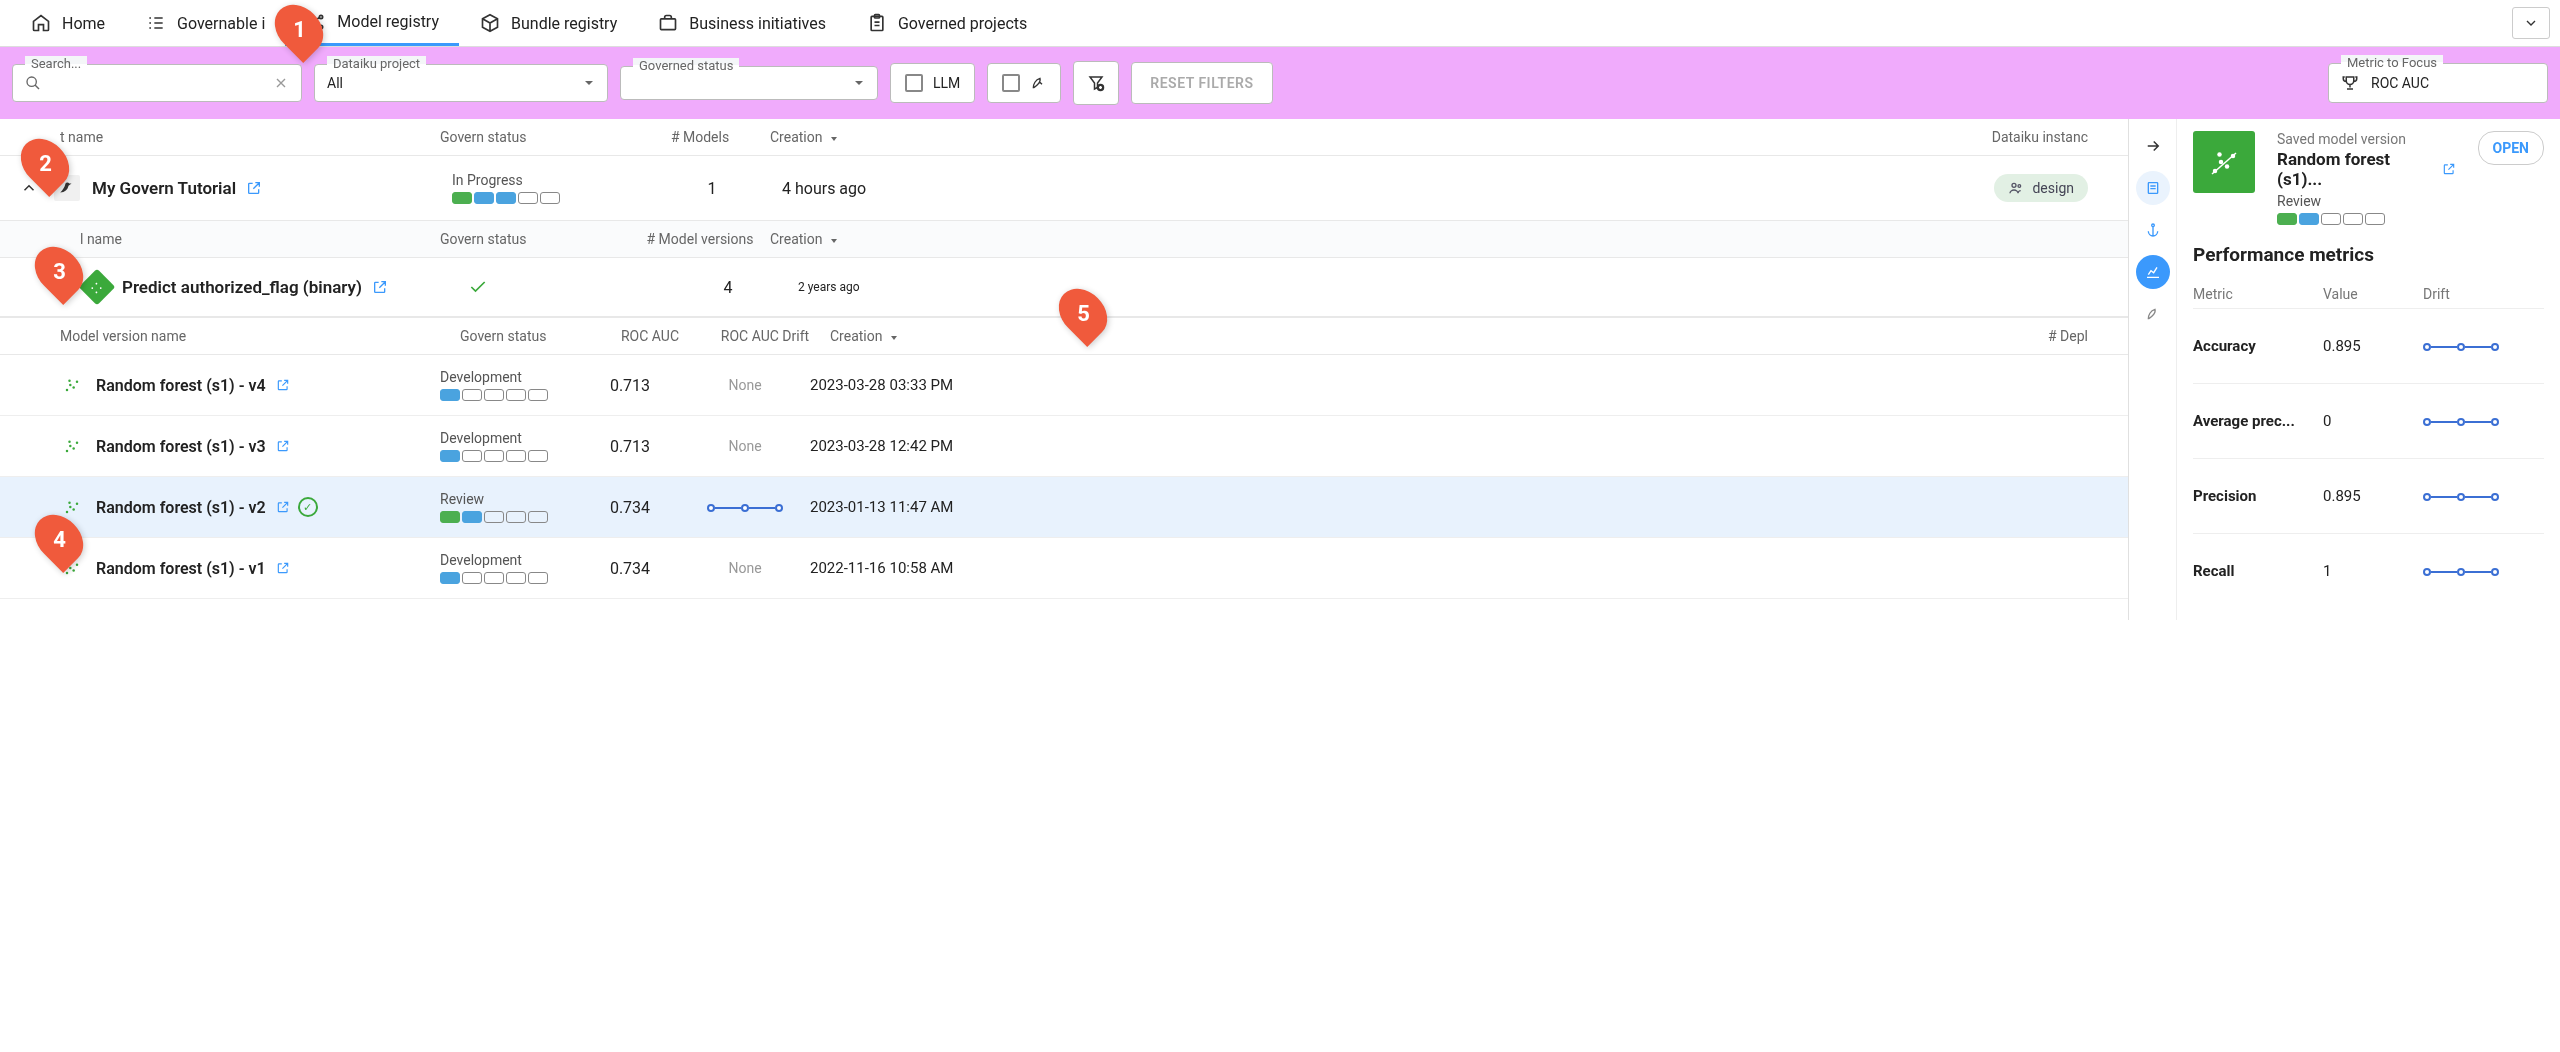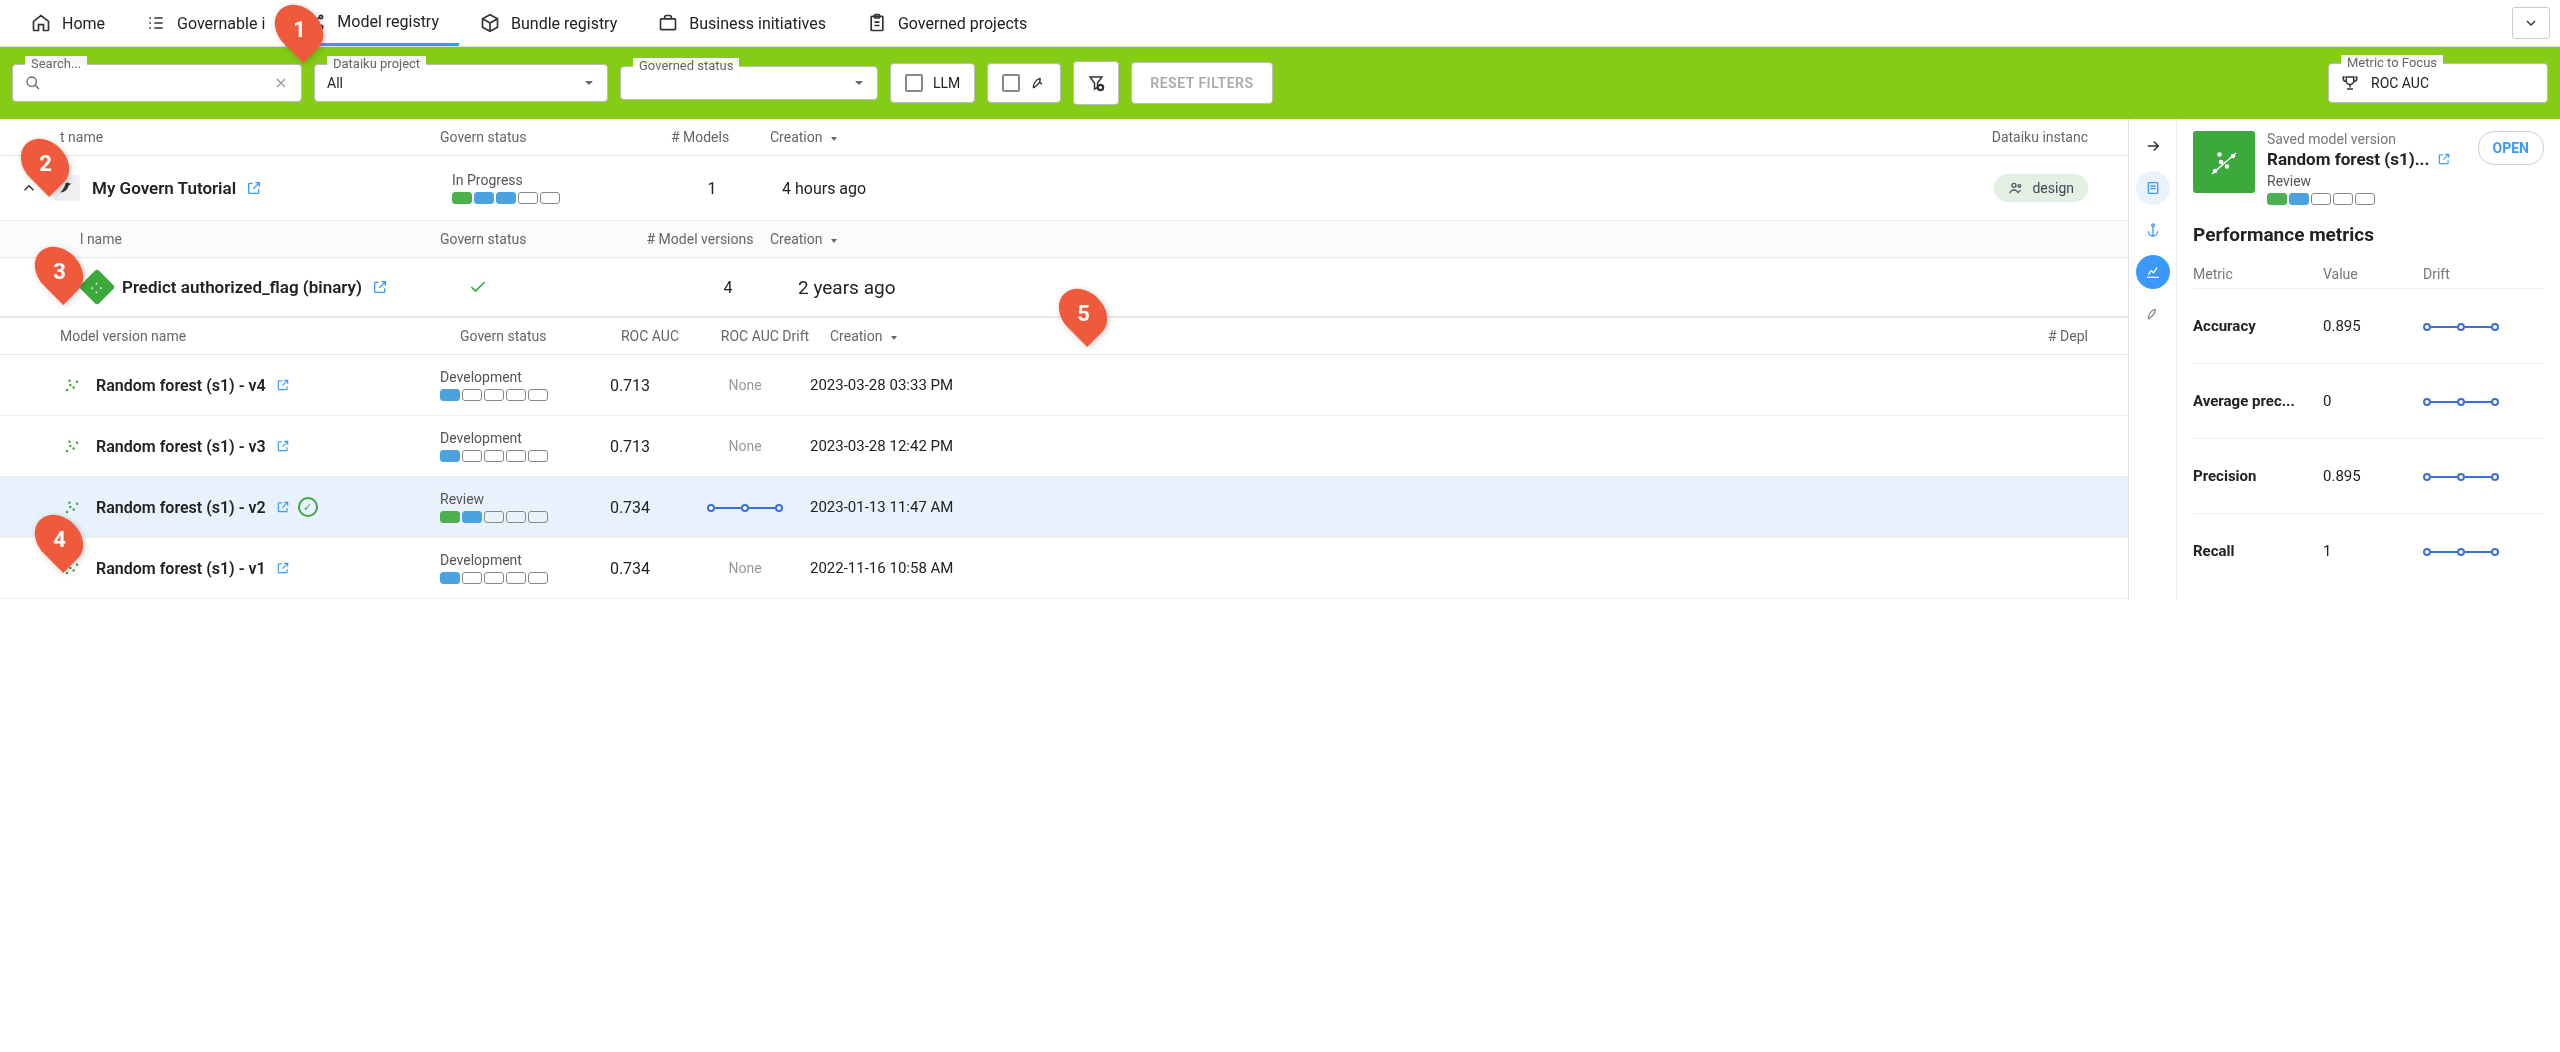--- a/index.html
+++ b/index.html
@@ -6,21 +6,21 @@
 body { font-family: -apple-system, BlinkMacSystemFont, "Segoe UI", Roboto, sans-serif; font-size: 14px; color: #222; background: #fff; }
 
 
 .top-nav { display: flex; align-items: center; height: 47px; border-bottom: 1px solid #ddd; padding: 0 10px; gap: 0; }
 .nav-item { display: flex; align-items: center; gap: 10px; padding: 0 20px; height: 100%; cursor: pointer; font-size: 16px; color: #222; }
 .nav-item.active { border-bottom: 3px solid #3b99fc; }
 .nav-icon { width: 22px; height: 22px; display: flex; align-items: center; justify-content: center; }
 .nav-expand { margin-left: auto; width: 38px; height: 32px; border: 1px solid #ccc; border-radius: 3px; display: flex; align-items: center; justify-content: center; cursor: pointer; }
 
 
-.filters { display: flex; align-items: center; gap: 12px; padding: 14px 12px; background: #84cc16; }
+.filters { display: flex; align-items: center; gap: 12px; padding: 14px 12px; background: #f0abfc; }
 .filter-box { border: 1px solid #bbb; border-radius: 4px; background: #fff; position: relative; padding: 10px 12px; display: flex; align-items: center; }
 .filter-box .legend { position: absolute; top: -9px; left: 12px; background: linear-gradient(to bottom, #f4f6f8 50%, #fff 50%); padding: 0 6px; font-size: 13px; color: #666; }
 .search-box { width: 290px; justify-content: space-between; }
 .search-box input { border: none; outline: none; flex: 1; font-size: 14px; margin: 0 8px; background: transparent; }
 .dropdown-box { width: 294px; justify-content: space-between; cursor: pointer; }
 .dropdown-box.empty-gov { width: 258px; }
 .checkbox-pill { border: 1px solid #bbb; border-radius: 4px; background: #fff; padding: 10px 14px; display: flex; align-items: center; gap: 10px; cursor: pointer; }
 .checkbox-pill .cb { width: 18px; height: 18px; border: 2px solid #888; border-radius: 2px; }
 .icon-btn { border: 1px solid #bbb; border-radius: 4px; background: #fff; width: 46px; height: 44px; display: flex; align-items: center; justify-content: center; cursor: pointer; }
 .reset-btn { border: 1px solid #bbb; border-radius: 4px; background: #fff; padding: 12px 18px; color: #aaa; font-weight: 600; cursor: pointer; letter-spacing: 0.5px; }
@@ -76,21 +76,21 @@
 .drift-seg { width: 26px; height: 2px; background: #3b6fd4; }
 .none-text { color: #999; }
 
 
 .side-tabs { width: 48px; display: flex; flex-direction: column; align-items: center; padding-top: 10px; gap: 8px; border-right: 1px solid #eee; }
 .side-tab { width: 34px; height: 34px; border-radius: 50%; display: flex; align-items: center; justify-content: center; cursor: pointer; color: #3b99fc; background: #eaf3fd; }
 .side-tab.arrow { background: transparent; color: #333; }
 .side-tab.active { background: #3b99fc; color: #fff; }
 .side-tab.plain { background: transparent; color: #888; }
 .side-content { flex: 1; padding: 12px 16px; }
-.side-header { display: flex; gap: 12px; margin-bottom: 18px; }
+.side-header { display: flex; gap: 22px; margin-bottom: 18px; }
 .side-thumb { width: 62px; height: 62px; background: #3ba93b; border-radius: 3px; display: flex; align-items: center; justify-content: center; color: #fff; font-size: 28px; }
 .side-meta { flex: 1; }
 .side-meta .breadcrumb { color: #777; font-size: 14px; margin-bottom: 2px; }
 .side-meta .title { font-size: 17px; font-weight: 700; display: flex; align-items: center; gap: 8px; }
 .side-meta .sublabel { font-size: 14px; color: #555; margin-top: 4px; }
 .open-btn { border: 1px solid #ccc; border-radius: 16px; padding: 8px 14px; color: #3b99fc; font-weight: 700; cursor: pointer; align-self: flex-start; }
 .side-h2 { font-size: 19px; font-weight: 700; margin-bottom: 14px; }
 .metric-header { display: flex; color: #777; font-size: 14px; padding: 6px 0; }
 .metric-header .m-name { flex: 0 0 130px; }
 .metric-header .m-val { flex: 0 0 100px; }
@@ -336,21 +336,21 @@
         </span>
       </div>
       <div class="col-status">
         <span class="check-green">
           <svg width="20" height="20" viewBox="0 0 24 24" fill="none" stroke="#3ba93b" stroke-width="2">
                 <path d="M4 12l5 5L20 6"></path>
               </svg>
         </span>
       </div>
       <div class="col-count" style="font-size:16px;">4</div>
-      <div class="col-created" style="font-size:19px;">2 years ago</div>
+      <div class="col-created" style="font-size:12px;">2 years ago</div>
     </div>
 
     <div class="table-header sub2">
       <div style="flex:0 0 400px;">Model version name</div>
       <div class="col-status" style="flex:0 0 140px;">Govern status</div>
       <div class="col-roc">ROC AUC</div>
       <div class="col-drift">ROC AUC Drift</div>
       <div class="col-created">
         <span>Creation</span>
         <svg width="12" height="12" viewBox="0 0 24 24" fill="#666">

